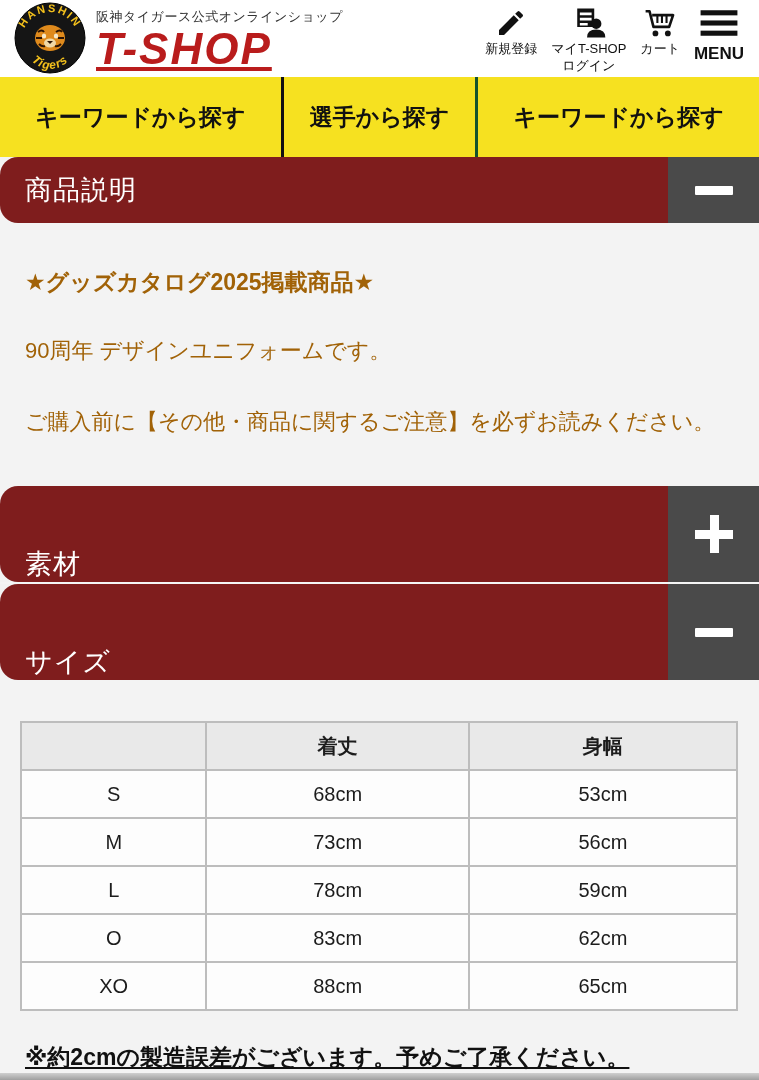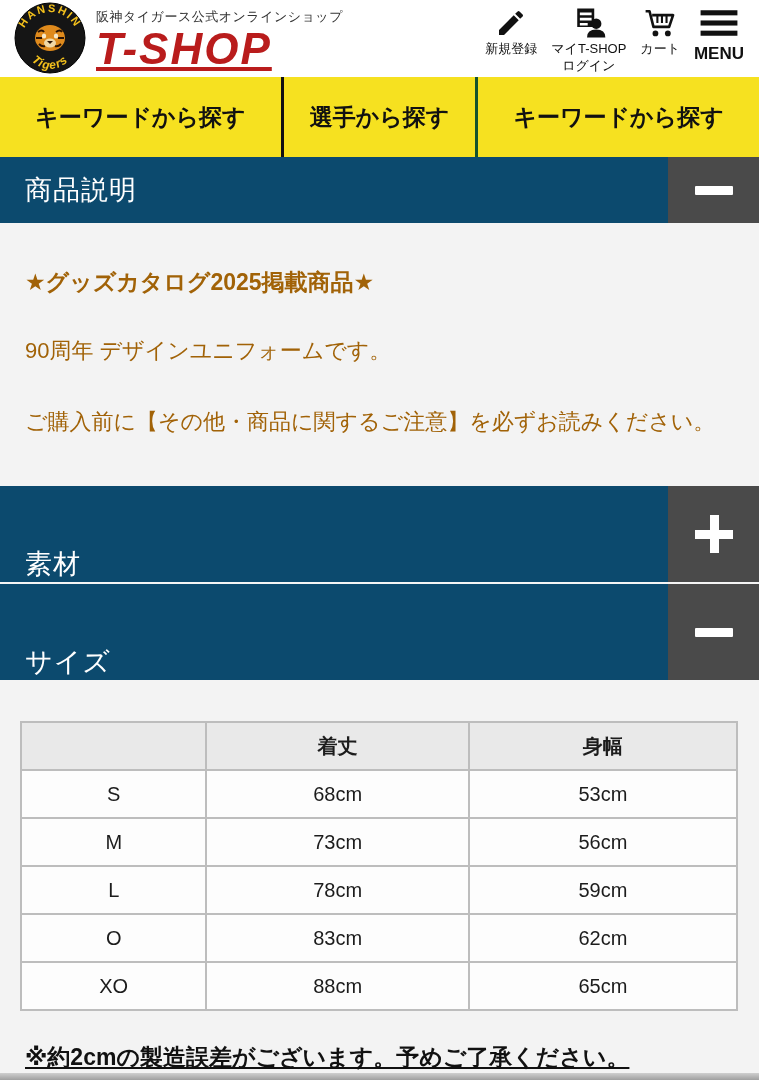--- a/index.html
+++ b/index.html
@@ -21,21 +21,21 @@
   .action.menu .lbl{font-size:17px;font-weight:bold;margin-top:4px;}
 
   
   .yellow-nav{display:flex;height:80px;background:#f6e120;}
   .nav-item{display:flex;align-items:center;justify-content:center;font-size:23px;font-weight:bold;color:#111;cursor:pointer;}
   .nav-item:nth-child(1){flex:0 0 37%;}
   .nav-item:nth-child(2){flex:0 0 26%;border-left:3px solid #111;border-right:3px solid #14532d;}
   .nav-item:nth-child(3){flex:1;}
 
   
-  .section-bar{position:relative;background:#0c4a6e;color:#fff;height:66px;display:flex;align-items:center;cursor:pointer;}
+  .section-bar{position:relative;background:#7f1d1d;color:#fff;height:66px;display:flex;align-items:center;cursor:pointer;border-radius:18px;}
   .section-bar.tall{height:96px;align-items:flex-end;}
   .section-bar .stitle{font-size:27px;padding-left:25px;letter-spacing:1px;}
   .toggle-box{position:absolute;right:0;top:0;bottom:0;width:91px;background:#4a4a4a;display:flex;align-items:center;justify-content:center;cursor:pointer;}
   .tgl-minus{width:38px;height:9px;background:#fff;border-radius:1px;}
   .tgl-plus{position:relative;width:38px;height:38px;}
   .tgl-plus::before{content:"";position:absolute;left:0;top:15px;width:38px;height:9px;background:#fff;}
   .tgl-plus::after{content:"";position:absolute;left:15px;top:0;width:9px;height:38px;background:#fff;}
   .bar-gap{height:2px;background:#f5f5f5;}
 
   

